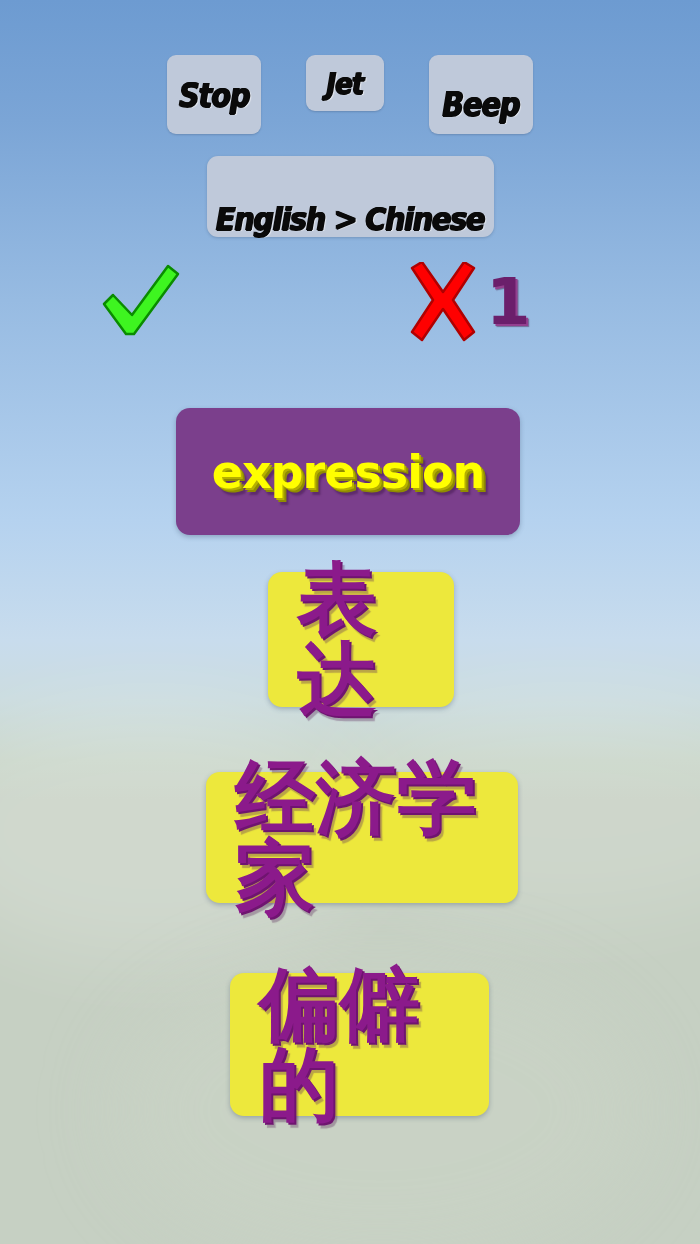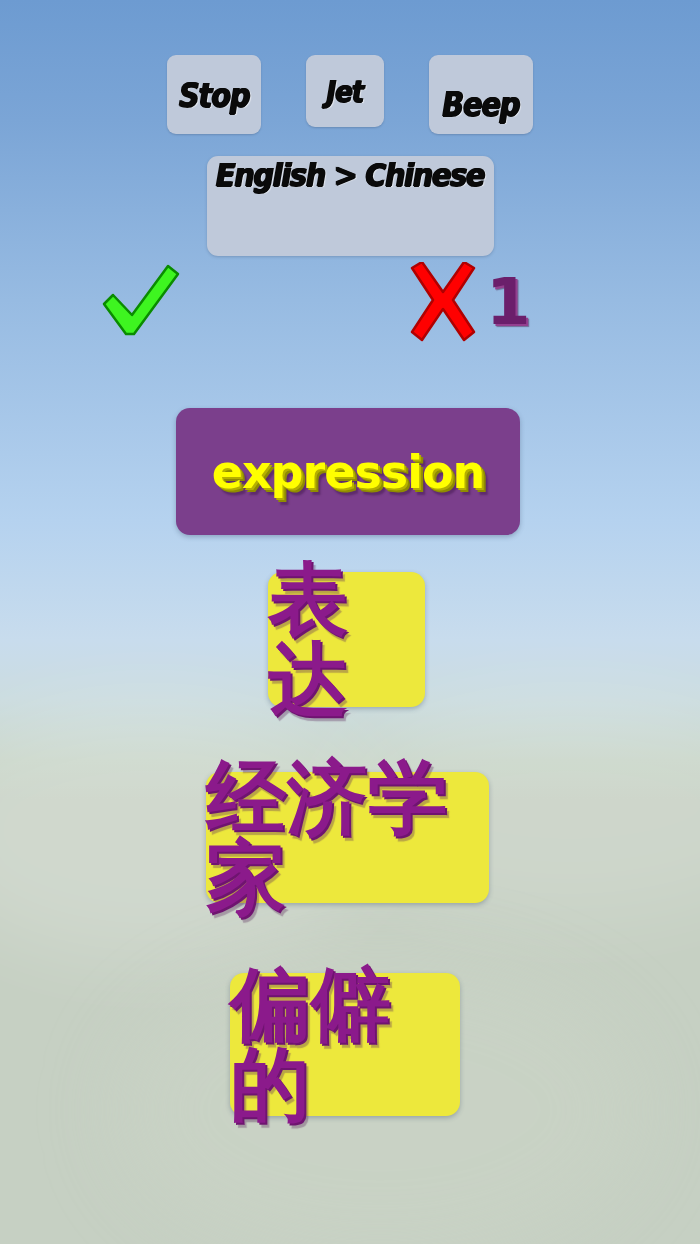--- a/index.html
+++ b/index.html
@@ -84,41 +84,41 @@
     letter-spacing: -1px;
     transform: scaleX(0.92) scaleY(1.08);
     text-shadow:
       1px 0 0 #0a0a0a,
       -1px 0 0 #0a0a0a,
       0 1px 0 #0a0a0a,
       2px 1px 1px rgba(255,255,255,0.55);
     white-space: nowrap;
   }
   .ctl-btn.b-stop { width: 94px; }
-  .ctl-btn.b-jet  { width: 78px; height: 72px; }
+  .ctl-btn.b-jet  { width: 78px; height: 56px; }
   .ctl-btn.b-beep { width: 104px; align-items: flex-end; }
   .ctl-btn.b-jet .lbl { font-size: 28px; }
 
   .lang-wrap {
     position: absolute;
     top: 156px;
     left: 0;
     width: 700px;
     display: flex;
     justify-content: center;
   }
   .lang-btn {
     background: #bfc9da;
     border: none;
     border-radius: 11px;
     box-shadow: 0 1px 3px rgba(40,60,90,0.25);
     width: 287px;
-    height: 100px;
-    display: flex;
-    align-items: flex-start;
+    height: 81px;
+    display: flex;
+    align-items: flex-end;
     justify-content: center;
     cursor: pointer;
     user-select: none;
   }
   .lang-btn .lbl {
     font-family: "DejaVu Sans", sans-serif;
     font-weight: bold;
     font-style: italic;
     color: #0a0a0a;
     font-size: 30px;
@@ -190,20 +190,21 @@
     color: #ffff00;
     letter-spacing: -1px;
     text-shadow:
       2px 2px 0 #b5b000,
       4px 4px 0 #8f8c00,
       6px 7px 2px rgba(60,20,70,0.45);
   }
 
   .card.answer {
     background: #ede83c;
+    padding-left: 29px;
   }
   .card.answer .txt {
     font-family: "DejaVu Sans", "Liberation Sans", sans-serif;
     font-weight: bold;
     color: #8b1a8b;
     line-height: 1;
     letter-spacing: 1px;
     text-shadow:
       2px 2px 0 #6f1470,
       4px 5px 1px rgba(90,40,90,0.35);

